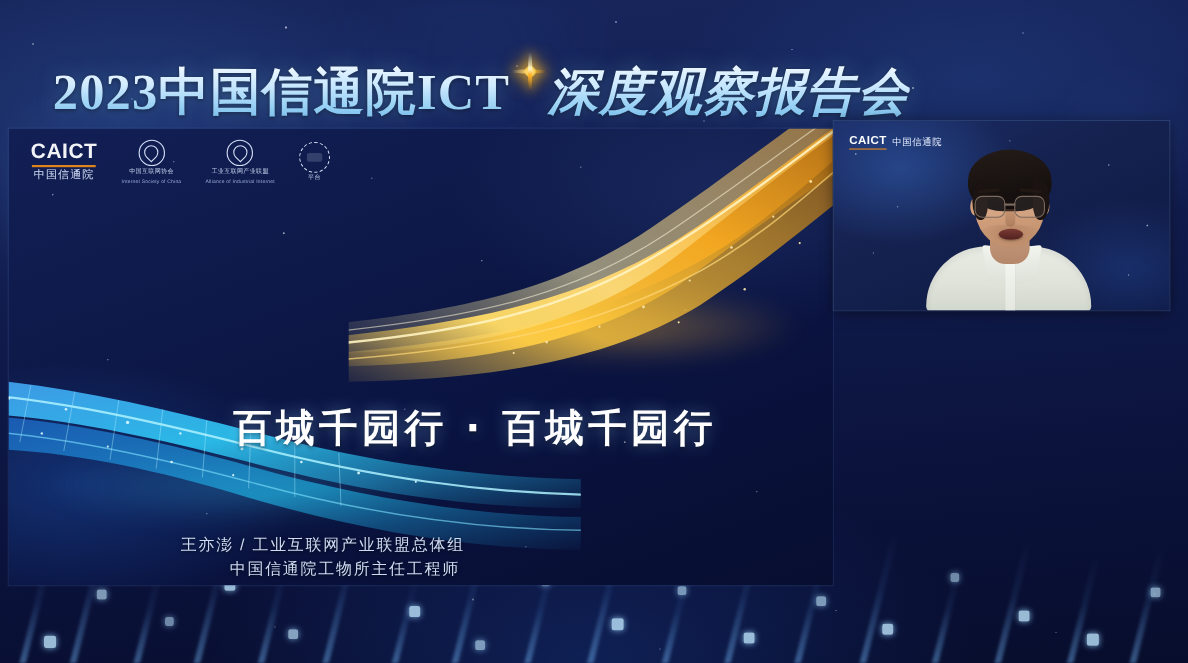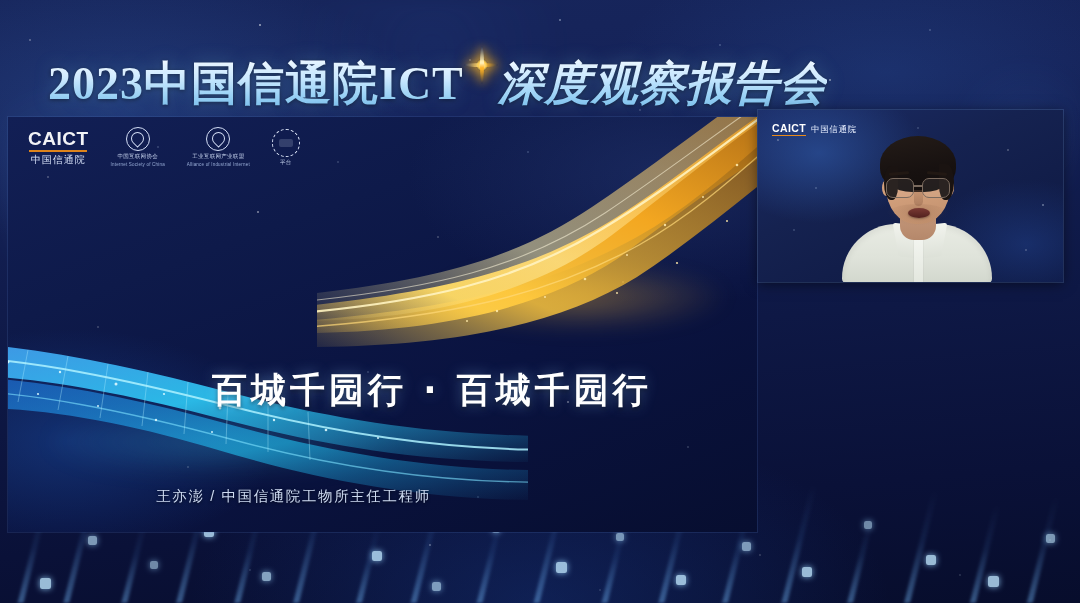--- a/index.html
+++ b/index.html
@@ -387,21 +387,22 @@
       </div>
       <div class="logo logo-mark">
         <span class="mk-gear"></span>
         <span class="lg-sub">平台</span>
       </div>
     </div>
 
     <div class="slide-title">百城千园行 · 百城千园行</div>
 
     <div class="slide-sub">
-      <div class="ln1">王亦澎 / 中国信通院工物所主任工程师</div>
+      <div class="ln1">王亦澎 / 工业互联网产业联盟总体组</div>
+      <div class="ln2">中国信通院工物所主任工程师</div>
     </div>
   </div>
 
   <div class="video">
     <div class="vstars"></div>
 
     <div class="video-wm">
       <span class="wm-caict">CAICT</span>
       <span class="wm-cn">中国信通院</span>
     </div>

